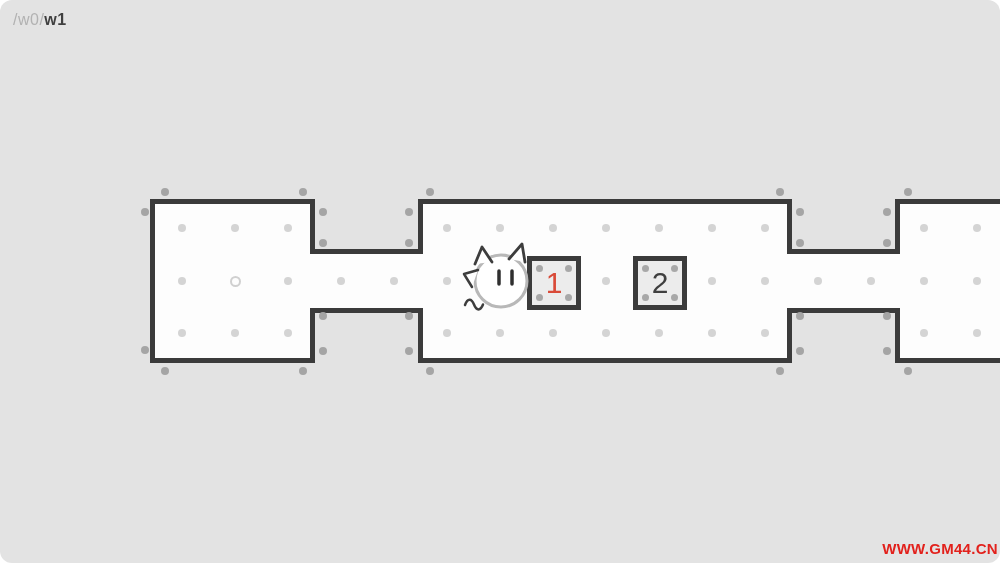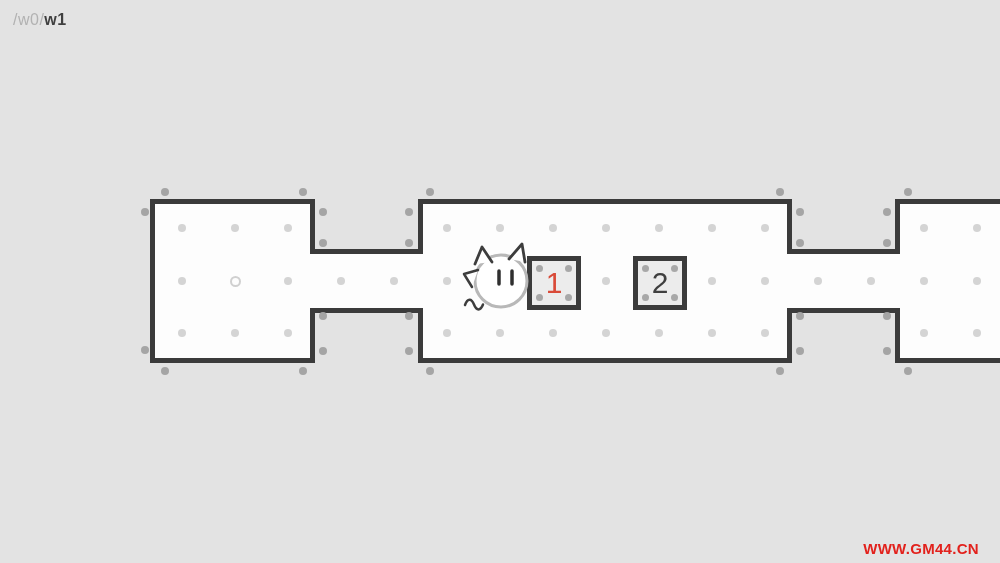--- a/index.html
+++ b/index.html
@@ -21,28 +21,28 @@
   .gamebox{
     position:absolute;border:5px solid;box-sizing:border-box;z-index:4;
     display:flex;align-items:center;justify-content:center;
   }
   .gamebox .num{font-size:30px;line-height:1;}
   .gamebox .corner{position:absolute;width:7px;height:7px;border-radius:50%;}
   .corner.tl{left:4px;top:4px}.corner.tr{right:4px;top:4px}
   .corner.bl{left:4px;bottom:4px}.corner.br{right:4px;bottom:4px}
   #player{position:absolute;width:80px;height:80px;z-index:5;}
   .watermark{
-    position:absolute;right:21px;bottom:6px;
+    position:absolute;right:2px;bottom:6px;
     font-size:15px;font-weight:bold;letter-spacing:.3px;z-index:10;
   }
 </style>
 </head>
 <body>
 
-<div id="stage" style="background: rgb(227, 227, 227);">
+<div id="stage" style="background: rgb(227, 227, 227); border-radius: 12px;">
 
   <div class="breadcrumb">
     <span class="prefix" style="color: rgb(178, 178, 178);">/w0/</span><span class="current" style="color: rgb(63, 63, 63);">w1</span>
   </div>
 
   <div id="level">
       <div class="room" style="left: 150px; top: 199px; width: 165px; height: 164px; background: rgb(253, 253, 253); border-color: rgb(59, 59, 59);"></div>
       <div class="room" style="left: 418px; top: 199px; width: 374px; height: 164px; background: rgb(253, 253, 253); border-color: rgb(59, 59, 59);"></div>
       <div class="room" style="left: 895px; top: 199px; width: 160px; height: 164px; background: rgb(253, 253, 253); border-color: rgb(59, 59, 59);"></div>
       <div class="corridor" style="left: 310px; top: 249px; width: 113px; height: 64px; background: rgb(253, 253, 253); border-color: rgb(59, 59, 59);"></div>

